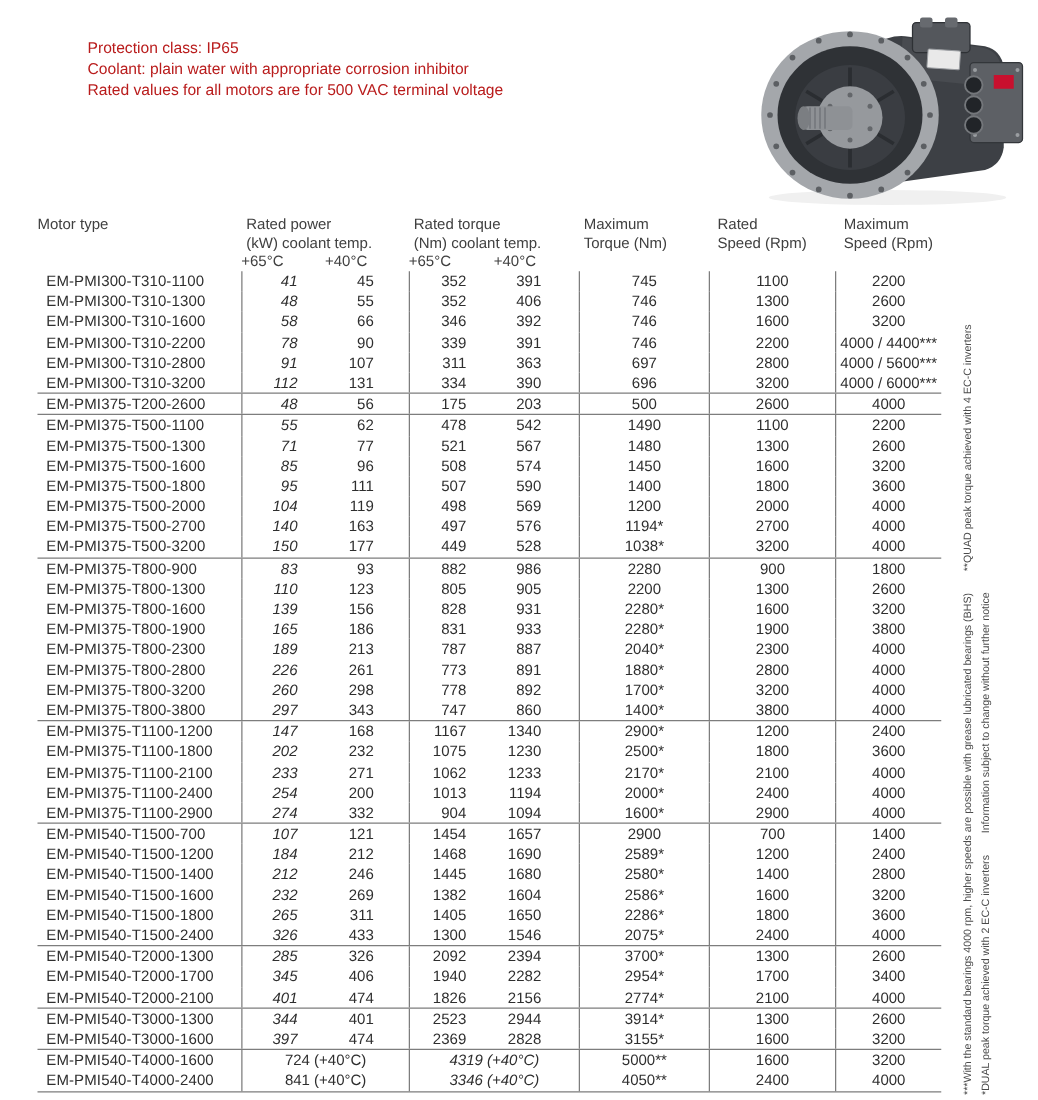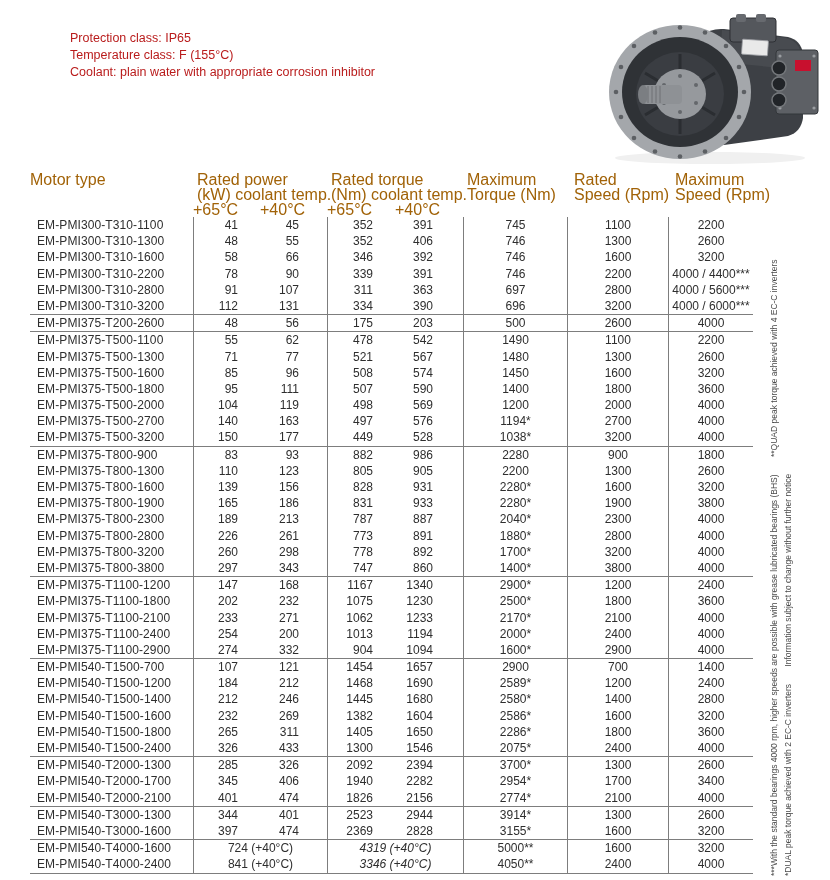--- a/index.html
+++ b/index.html
@@ -5,31 +5,31 @@
   html,body{margin:0;padding:0;background:#fff;}
   .page{position:relative;width:830px;height:880px;background:#ffffff;overflow:hidden;
         font-family:"Liberation Sans","DejaVu Sans",sans-serif;color:#2e2e2e;}
   
   .info{position:absolute;left:37px;top:30px;font-size:12.5px;line-height:17px;color:#b91c1c;margin-left:33px;}
   
   .photo{position:absolute;left:592px;top:10px;width:232px;height:158px;}
   
   .spec-table{position:absolute;left:30px;top:172px;width:723px;}
   .hrow,.trow{display:grid;grid-template-columns:163px 67px 67px 68px 68px 104px 101px 85px;}
-  .hrow{height:15px;font-size:16px;line-height:15px;color:#a16207;}
+  .hrow{height:15px;font-size:12px;line-height:15px;color:#404040;}
   .hc{white-space:nowrap;}
   .sp2{grid-column:span 2;}
   .pl4{padding-left:4px;}
   .pl7{padding-left:7px;}
   .hctr{}
   .trow{height:16.2px;font-size:12px;}
   .c{line-height:16.2px;white-space:nowrap;overflow:visible;}
   .c-type{padding-left:7px;letter-spacing:0.1px;}
   .num{text-align:right;}
-  .c-p65{padding-right:22px;}
+  .c-p65{padding-right:22px;font-style:italic;}
   .c-p40{padding-right:28px;}
   .c-t65{padding-right:22px;}
   .c-t40{padding-right:30px;}
   .ctr{text-align:center;}
   .bl{border-left:1px solid #7d7d7d;}
   .tgroup.bt{border-top:1px solid #7d7d7d;}
   #tbody{border-bottom:1px solid #7d7d7d;}
   .mp{grid-column:2/4;}
   .mt{grid-column:4/6;font-style:italic;}
   
@@ -39,22 +39,22 @@
   .vnote-b{left:783px;top:876px;}
   .vnote .gap{margin-left:15px;}
 </style>
 </head>
 <body>
 
 <div class="page">
 
   <div class="info">
     <div>Protection class: IP65</div>
-    <div>Temperature class: F (155°C)</div>
     <div>Coolant: plain water with appropriate corrosion inhibitor</div>
+    <div>Rated values for all motors are for 500 VAC terminal voltage</div>
   </div>
 
   <div class="photo">
     <svg width="232" height="158" viewBox="0 0 232 158">
       <ellipse cx="118" cy="148" rx="95" ry="6" fill="#f0f0f0"></ellipse>
 
       <path d="M110 26 Q118 18 132 19 L196 27 Q209 30 211 44 L211 108 Q209 122 196 126 L132 135 Q116 136 110 128 Z" fill="#3d4045"></path>
       <path d="M130 20 L194 28 Q207 31 209 44 L209 60 L128 52 Z" fill="#484b50"></path>
 
       <rect x="138" y="8" width="46" height="24" rx="3" fill="#54575c" stroke="#2e3135" stroke-width="1"></rect>

